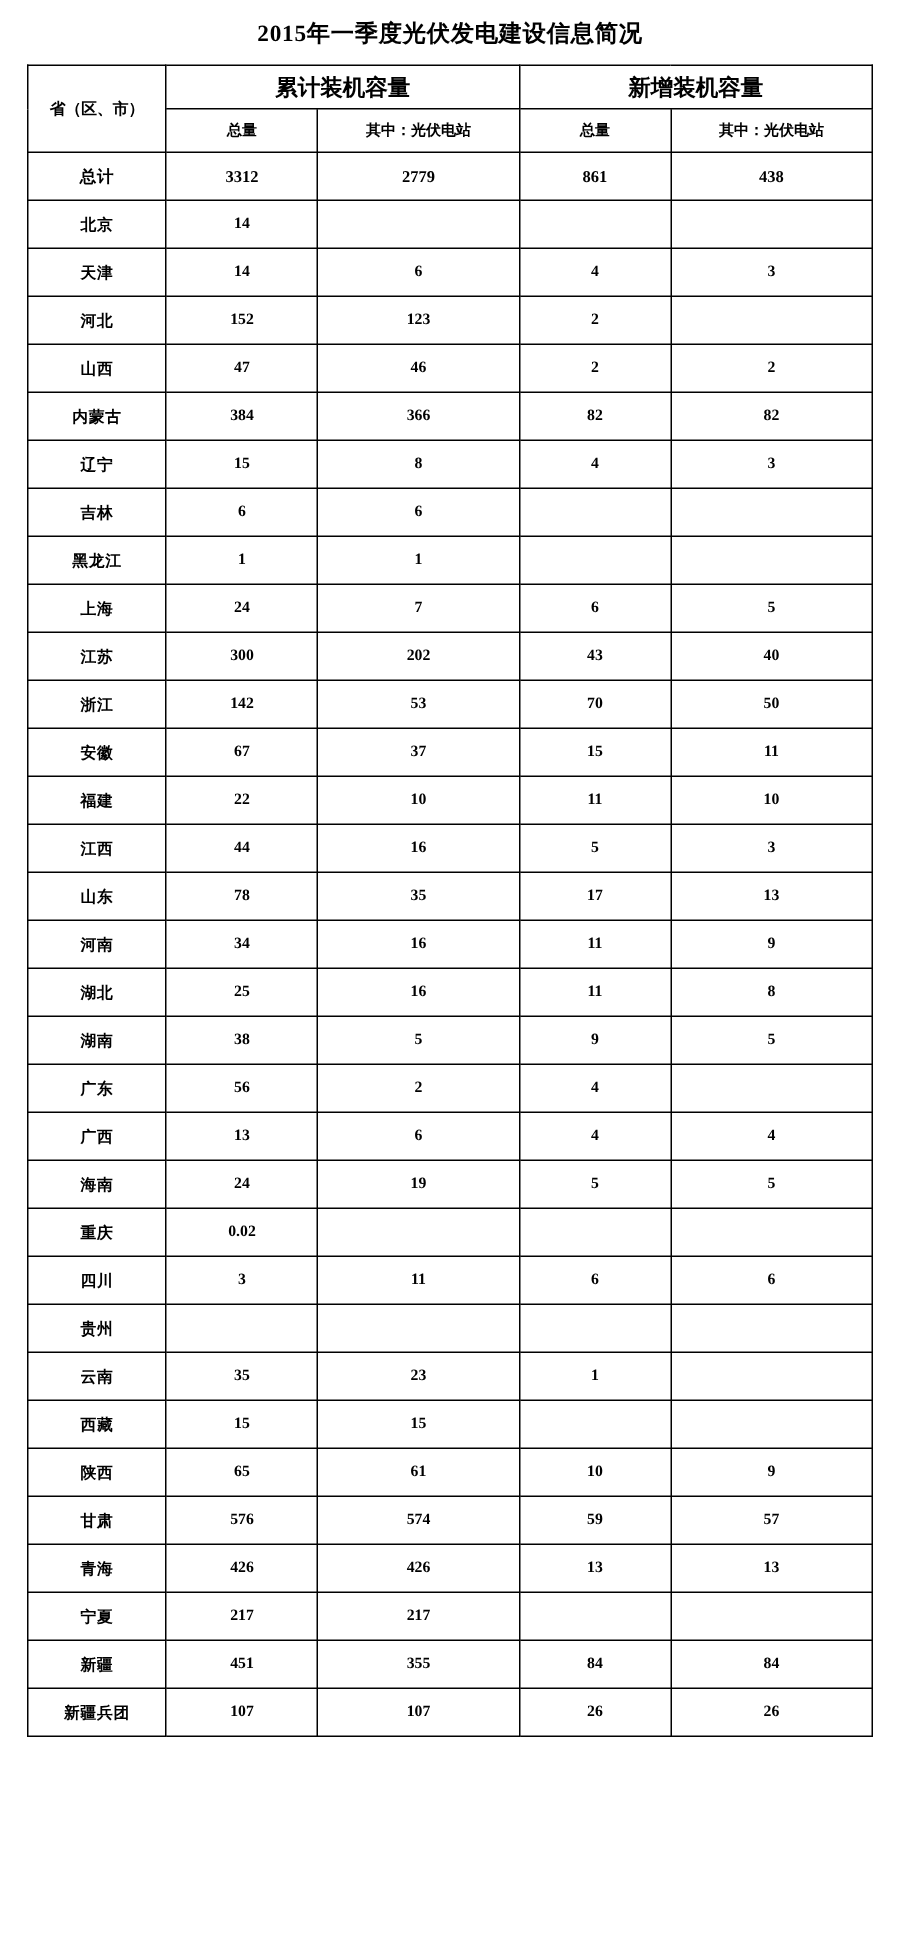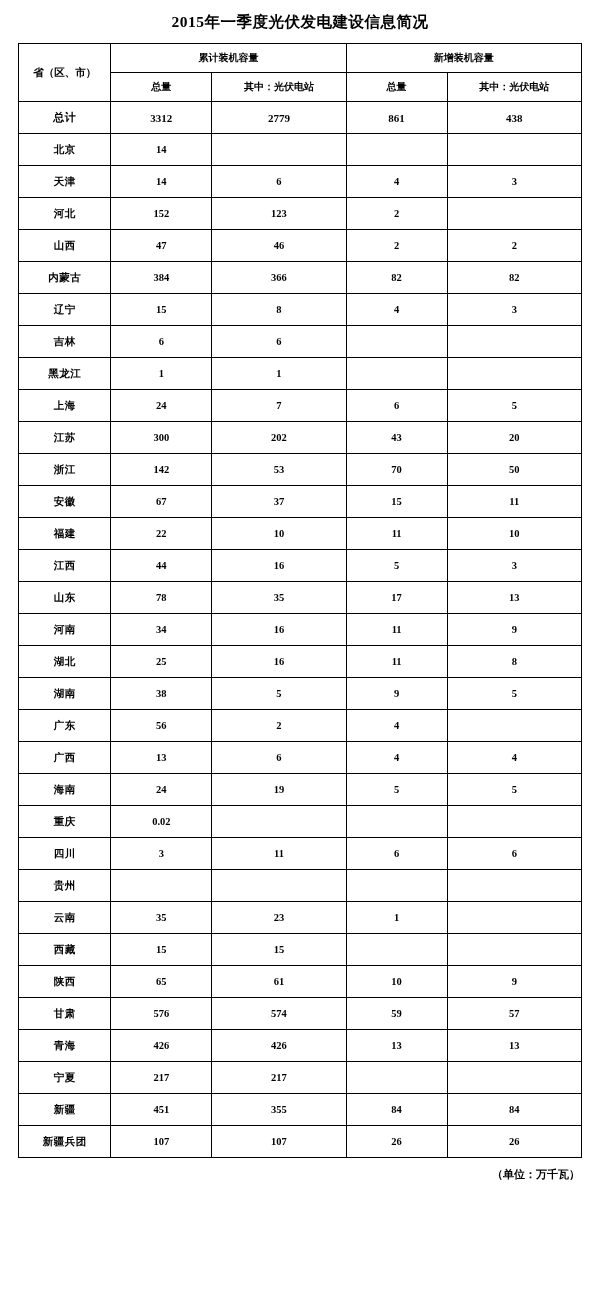--- a/index.html
+++ b/index.html
@@ -43,21 +43,21 @@
     border: 1px solid #000000;
     text-align: center;
     vertical-align: middle;
     padding: 0;
     height: 31px;
     font-weight: bold;
     font-size: 10.5px;
   }
   table.data-table th.group-head {
     height: 28px;
-    font-size: 10px;
+    font-size: 15px;
   }
   table.data-table th.sub-head {
     height: 28px;
     font-size: 10px;
   }
   th.region-head {
     font-size: 10.5px;
     width: 88px;
   }
   td.region-cell {
@@ -176,21 +176,21 @@
           <td>24</td>
           <td>7</td>
           <td>6</td>
           <td>5</td>
         </tr>
         <tr>
           <td class="region-cell">江苏</td>
           <td>300</td>
           <td>202</td>
           <td>43</td>
-          <td>20</td>
+          <td>40</td>
         </tr>
         <tr>
           <td class="region-cell">浙江</td>
           <td>142</td>
           <td>53</td>
           <td>70</td>
           <td>50</td>
         </tr>
         <tr>
           <td class="region-cell">安徽</td>
@@ -335,15 +335,14 @@
         <tr>
           <td class="region-cell">新疆兵团</td>
           <td>107</td>
           <td>107</td>
           <td>26</td>
           <td>26</td>
         </tr>
       </tbody>
   </table>
 
-  <div class="unit-note">（单位：万千瓦）</div>
 
 </div>
 
 </body></html>

